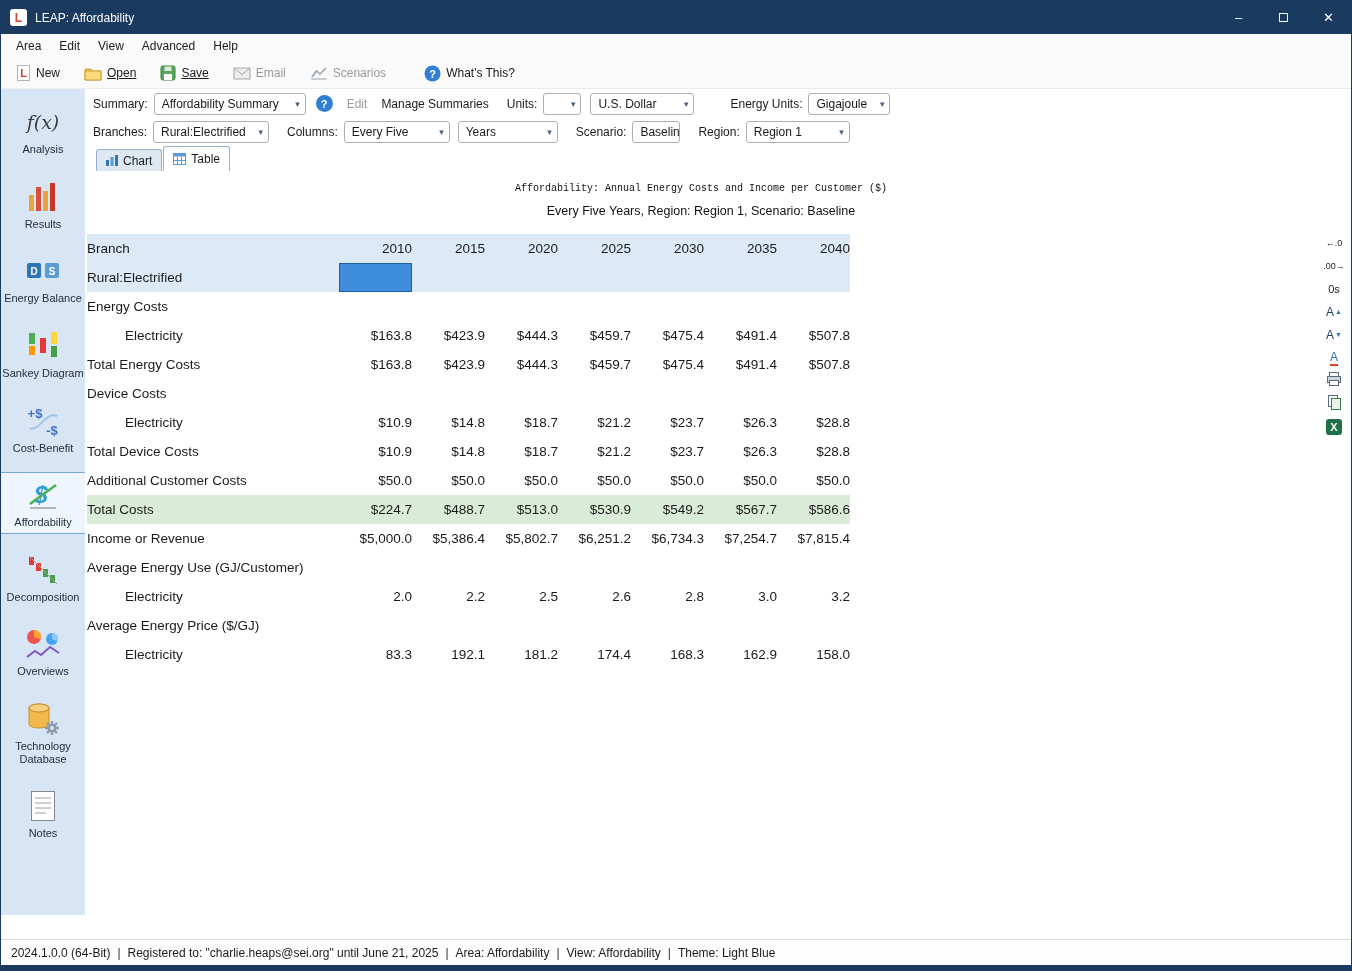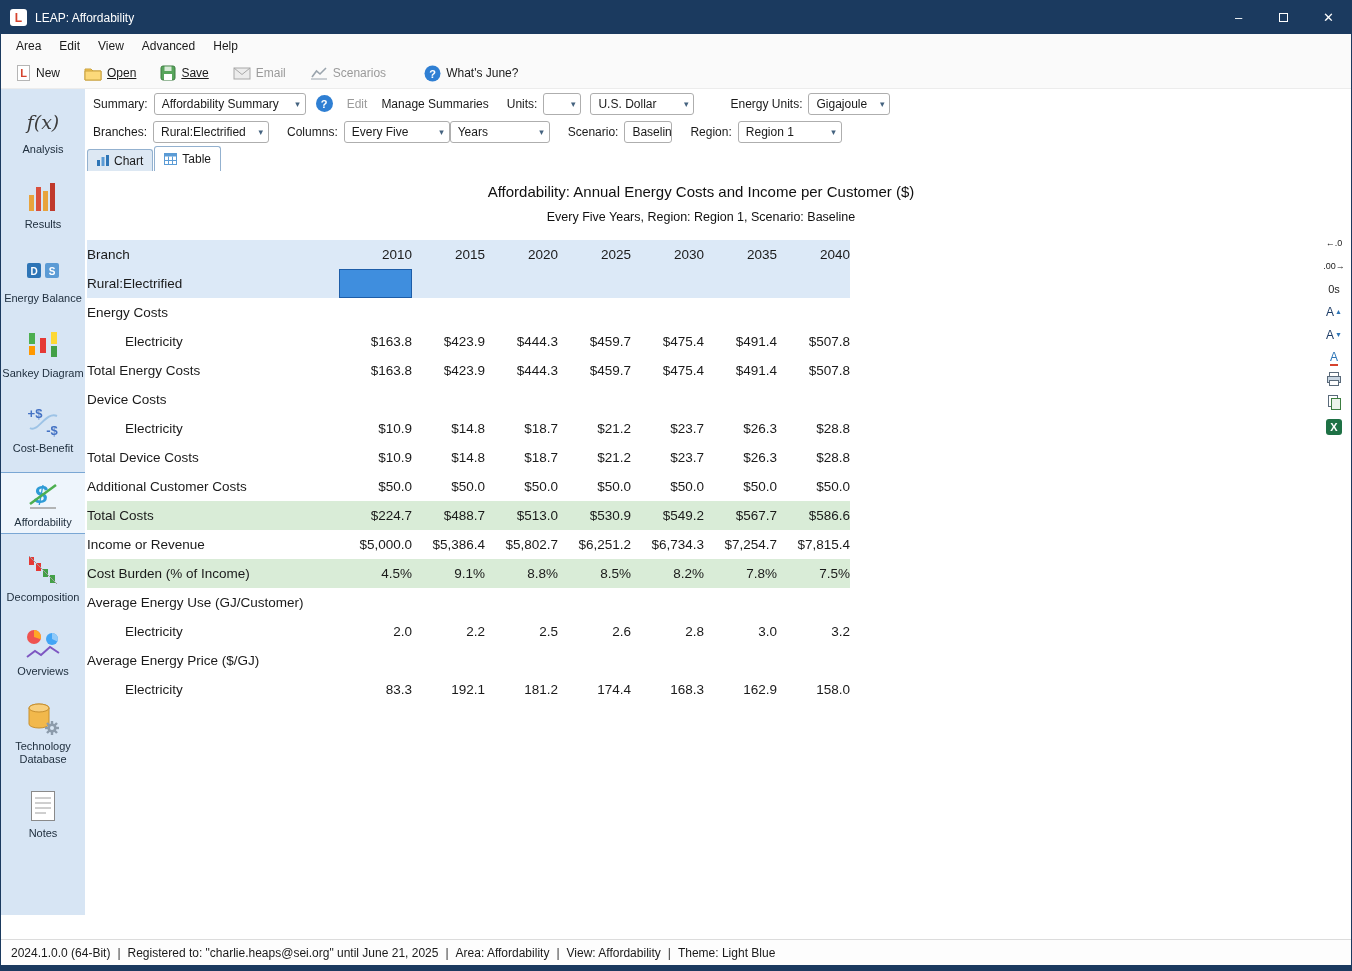--- a/index.html
+++ b/index.html
@@ -46,28 +46,28 @@
   .combo { display: inline-flex; align-items: center; justify-content: space-between; height: 22px; border: 1px solid #aeaeae; border-radius: 3px; background: #fff; padding: 0 5px 0 7px; gap: 5px; cursor: pointer; white-space: nowrap; overflow: hidden; }
   .combo .chev { font-size: 9px; color: #44627f; }
   .help-circle { width: 17px; height: 17px; border-radius: 50%; background: #2f7fd3; color: #fff; font-weight: bold; font-size: 11px; display: inline-flex; align-items: center; justify-content: center; margin-left: 10px; cursor: pointer; }
   .link { margin-left: 14px; cursor: pointer; white-space: nowrap; }
   .link.disabled { color: #9b9b9b; cursor: default; }
   .gap-md { margin-left: 18px; }
   .gap-lg { margin-left: 36px; }
   .gap-sm { margin-left: 9px; }
 
   
-  .tabrow { display: flex; align-items: flex-end; height: 26px; padding-left: 2px; flex: 0 0 auto; }
+  .tabrow { display: flex; align-items: flex-end; height: 26px; padding-left: 11px; flex: 0 0 auto; }
   .tab { display: flex; align-items: center; gap: 5px; height: 22px; padding: 0 9px; border: 1px solid #93b1cf; border-bottom: none; background: #dde8f3; border-radius: 3px 3px 0 0; cursor: pointer; margin-right: 1px; }
   .tab.active { background: #fff; height: 25px; }
   .tab-icon { display: flex; align-items: center; }
 
   
   .view-area { flex: 1 1 auto; padding-top: 12px; overflow: hidden; }
-  .table-title { text-align: center; font-size: 15px; color: #101010; }
+  .table-title { text-align: center; font-size: 10px; color: #101010; font-family: Liberation Mono, monospace; }
   .table-subtitle { text-align: center; font-size: 12.5px; color: #101010; margin-top: 10px; }
 
   table.results { border-collapse: collapse; margin-left: 2px; margin-top: 16px; }
   table.results th, table.results td { height: 29px; font-size: 13.5px; font-weight: 400; white-space: nowrap; padding: 0; }
   th.label, td.label { text-align: left; width: 252px; padding-left: 8px; }
   td.label.indent { padding-left: 38px; }
   th.num, td.num { text-align: right; width: 73px; padding-right: 10px; }
   tr.r-header, tr.r-branch { background: #dce9f7; margin-top: 48px; }
   tr.r-highlight { background: #d9ecd7; }
   td.selected { background: #3f8ede; box-shadow: inset 0 0 0 1px #1d5da8; }
@@ -163,21 +163,21 @@
         </span>
       <span class="tlabel">Scenarios</span>
     </div>
     <div class="tbtn" style="margin-left:14px">
       <span class="ticon">
           <svg width="17" height="17" viewBox="0 0 17 17">
             <circle cx="8.5" cy="8.5" r="8" fill="#2f7fd3"></circle>
             <text x="8.5" y="12.5" text-anchor="middle" font-size="11" font-weight="bold" fill="#fff" font-family="Liberation Sans, sans-serif">?</text>
           </svg>
         </span>
-      <span class="tlabel">What's June?</span>
+      <span class="tlabel">What's This?</span>
     </div>
   </div>
 
   <div class="main">
 
     <div class="sidebar">
       <div class="side-item">
         <span class="side-icon">
             <svg width="40" height="30" viewBox="0 0 40 30">
               <text x="20" y="22" text-anchor="middle" font-family="DejaVu Serif, serif" font-style="italic" font-size="19" fill="#3b3b3b">f(x)</text>
@@ -328,21 +328,21 @@
         <span class="ctrl-label">Branches:</span>
         <div class="combo" style="width:116px">
           <span>Rural:Electrified</span>
           <span class="chev">▾</span>
         </div>
         <span class="ctrl-label gap-md">Columns:</span>
         <div class="combo" style="width:106px">
           <span>Every Five</span>
           <span class="chev">▾</span>
         </div>
-        <div class="combo" style="width:100px;">
+        <div class="combo" style="width:100px;margin-left:8px">
           <span>Years</span>
           <span class="chev">▾</span>
         </div>
         <span class="ctrl-label gap-md">Scenario:</span>
         <div class="combo" style="width:48px">
           <span>Baseline</span>
           <span class="chev">▾</span>
         </div>
         <span class="ctrl-label gap-md">Region:</span>
         <div class="combo" style="width:104px">
@@ -486,30 +486,20 @@
               <tr class="r-data">
                 <td class="label">Income or Revenue</td>
                 <td class="num">$5,000.0</td>
                 <td class="num">$5,386.4</td>
                 <td class="num">$5,802.7</td>
                 <td class="num">$6,251.2</td>
                 <td class="num">$6,734.3</td>
                 <td class="num">$7,254.7</td>
                 <td class="num">$7,815.4</td>
               </tr>
-              <tr class="r-highlight">
-                <td class="label">Cost Burden (% of Income)</td>
-                <td class="num">4.5%</td>
-                <td class="num">9.1%</td>
-                <td class="num">8.8%</td>
-                <td class="num">8.5%</td>
-                <td class="num">8.2%</td>
-                <td class="num">7.8%</td>
-                <td class="num">7.5%</td>
-              </tr>
               <tr class="r-group">
                 <td class="label">Average Energy Use (GJ/Customer)</td>
                 <td class="num"></td>
                 <td class="num"></td>
                 <td class="num"></td>
                 <td class="num"></td>
                 <td class="num"></td>
                 <td class="num"></td>
                 <td class="num"></td>
               </tr>

